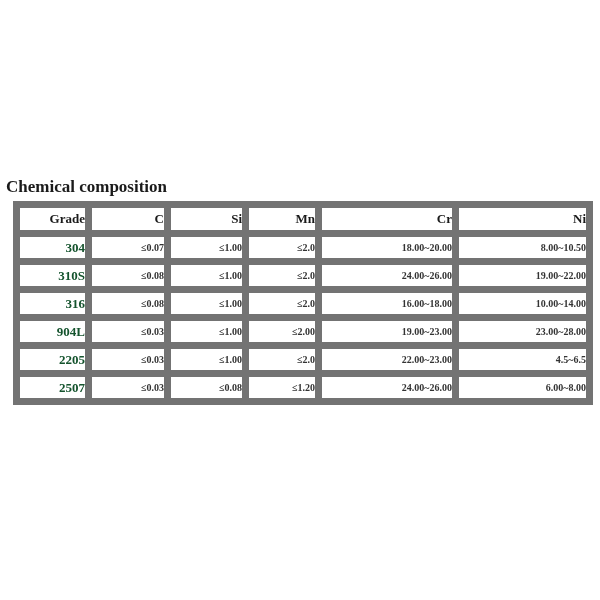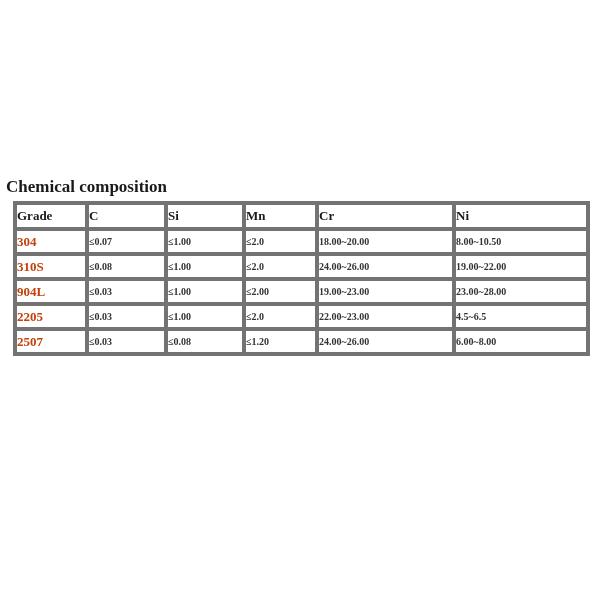--- a/index.html
+++ b/index.html
@@ -1,24 +1,24 @@
 <!DOCTYPE html>
 <html><head>
 <meta charset="utf-8">
 <style>
   html, body { margin: 0; padding: 0; background: #ffffff; }
   body { width: 600px; height: 600px; position: relative; overflow: hidden;
          font-family: "Liberation Serif", "DejaVu Serif", serif; color: #1a1a1a; }
   .title { position: absolute; left: 6px; top: 177px; font-size: 17px; font-weight: bold; }
   table { position: absolute; left: 13px; top: 201px; width: 573px; border-collapse: collapse;
           table-layout: fixed; }
-  th, td { border: 4px solid #737373; text-align: left; padding: 0; }
+  th, td { border: 7px solid #737373; text-align: right; padding: 0; }
   th { height: 22px; font-size: 13px; font-weight: bold; }
   td { height: 21px; font-size: 10px; font-weight: bold; color: #333; }
-  td.grade { font-size: 13px; color: #c2410c; }
+  td.grade { font-size: 13px; color: #14532d; }
 </style>
 </head>
 <body>
 
 <div class="title">Chemical composition</div>
 
 <table>
   <colgroup>
     <col style="width:72px">
       <col style="width:79px">
@@ -48,20 +48,28 @@
       </tr>
       <tr>
         <td class="grade">310S</td>
         <td>≤0.08</td>
         <td>≤1.00</td>
         <td>≤2.0</td>
         <td>24.00~26.00</td>
         <td>19.00~22.00</td>
       </tr>
       <tr>
+        <td class="grade">316</td>
+        <td>≤0.08</td>
+        <td>≤1.00</td>
+        <td>≤2.0</td>
+        <td>16.00~18.00</td>
+        <td>10.00~14.00</td>
+      </tr>
+      <tr>
         <td class="grade">904L</td>
         <td>≤0.03</td>
         <td>≤1.00</td>
         <td>≤2.00</td>
         <td>19.00~23.00</td>
         <td>23.00~28.00</td>
       </tr>
       <tr>
         <td class="grade">2205</td>
         <td>≤0.03</td>

